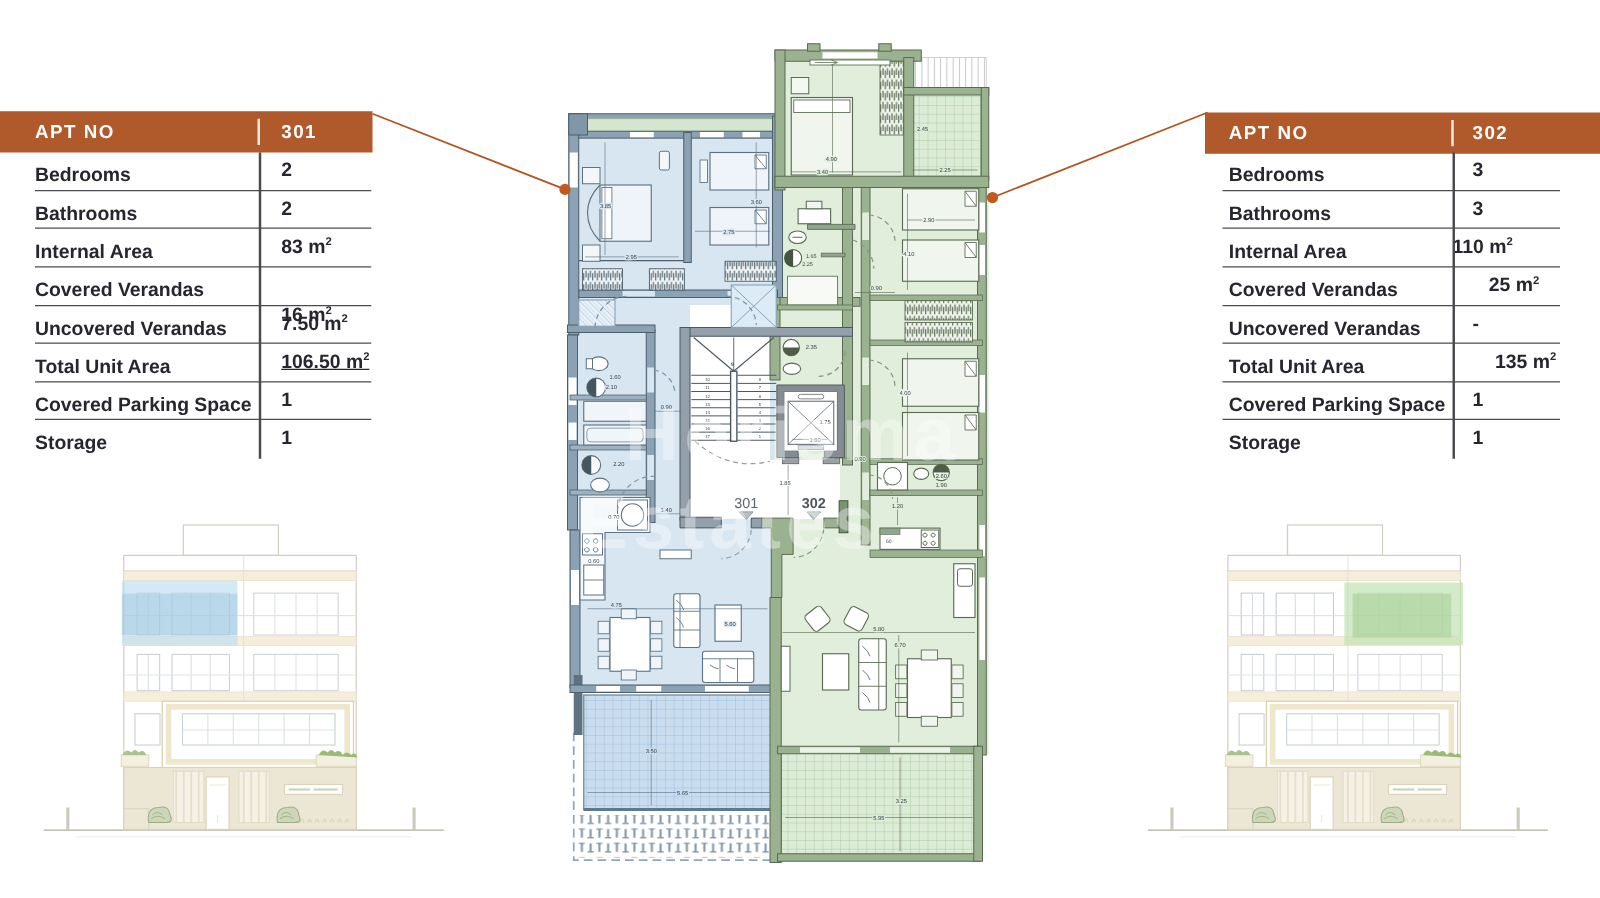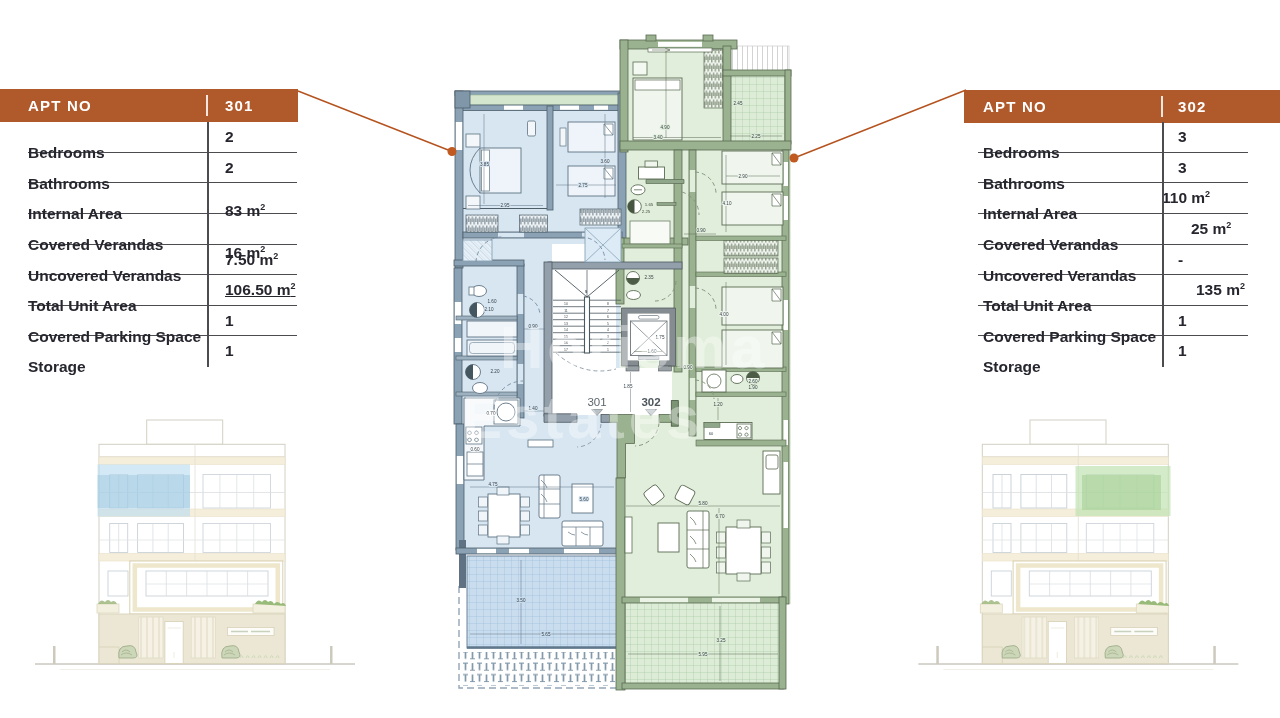--- a/index.html
+++ b/index.html
@@ -4,21 +4,21 @@
 <style>
 html,body{margin:0;padding:0;width:1280px;height:718px;background:#ffffff;overflow:hidden;}
 body{font-family:"Liberation Sans",sans-serif;position:relative;color:#26262e;}
 .hdr{position:absolute;background:#b0592a;color:#ffffff;font-weight:bold;font-size:15px;letter-spacing:1.2px;}
 .hdr .lab{position:absolute;left:28px;top:0;line-height:33px;text-align:right;}
 .hdr .val{position:absolute;top:0;line-height:33px;}
 .hdr .vdiv{position:absolute;top:6px;bottom:6px;width:2px;background:rgba(255,255,255,.85);}
 .rows{position:absolute;}
 .row{position:relative;height:29.65px;border-bottom:1px solid #4b4b50;font-weight:bold;font-size:15.5px;}
 .row.last{border-bottom:none;}
-.row .lab{position:absolute;left:0;top:16px;line-height:29.65px;}
+.row .lab{position:absolute;left:0;top:4px;line-height:29.65px;}
 .row .val{position:absolute;top:0;line-height:29.65px;}
 .tdiv{position:absolute;width:1.5px;background:#4b4b50;}
 sup{font-size:9px;vertical-align:super;line-height:0;}
 </style>
 </head>
 <body>
 
 <div class="hdr" style="left:0;top:89px;width:298px;height:33px;">
   <span class="lab">APT NO</span>
   <span class="vdiv" style="left:206px;"></span>
@@ -29,21 +29,21 @@
   <div class="row">
       <span class="lab">Bedrooms</span>
       <span class="val" style="left:197px;">2</span>
     </div>
   <div class="row">
       <span class="lab">Bathrooms</span>
       <span class="val" style="left:197px;">2</span>
     </div>
   <div class="row">
       <span class="lab">Internal Area</span>
-      <span class="val" style="left:197px;margin-top:13px;">83 m<sup>2</sup></span>
+      <span class="val" style="left:197px;">83 m<sup>2</sup></span>
     </div>
   <div class="row">
       <span class="lab">Covered Verandas</span>
       <span class="val" style="left:197px;margin-top:24px;">16 m<sup>2</sup></span>
     </div>
   <div class="row">
       <span class="lab">Uncovered Verandas</span>
       <span class="val" style="left:197px;">7.50 m<sup>2</sup></span>
     </div>
   <div class="row">

